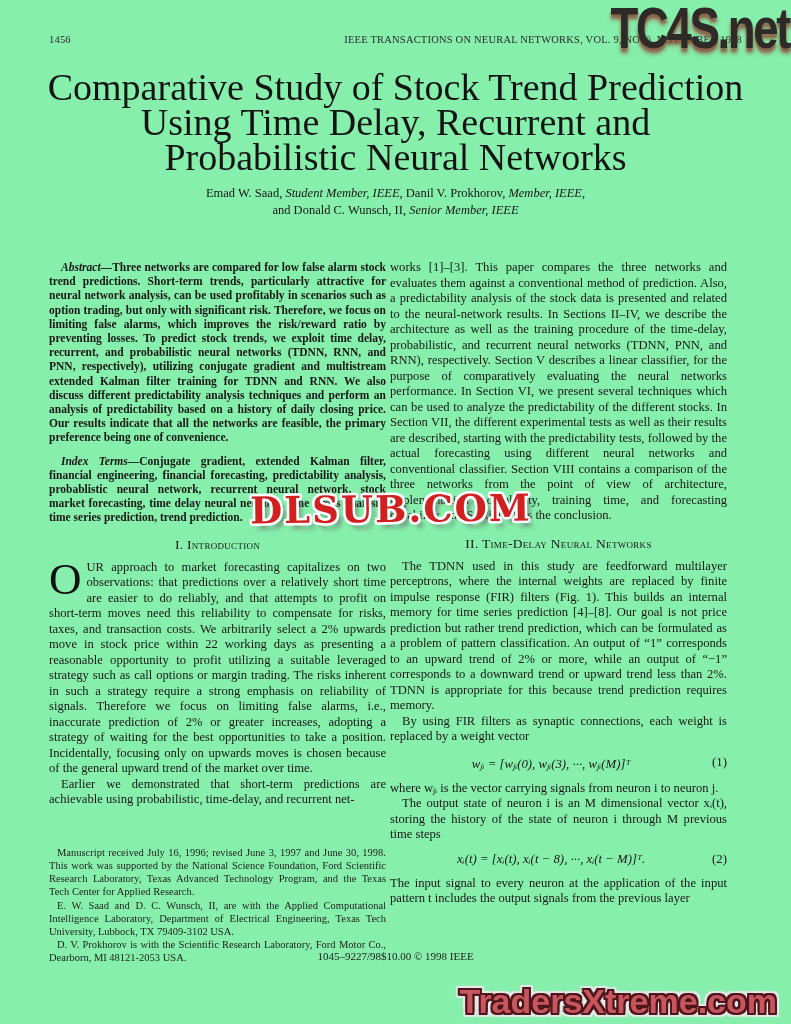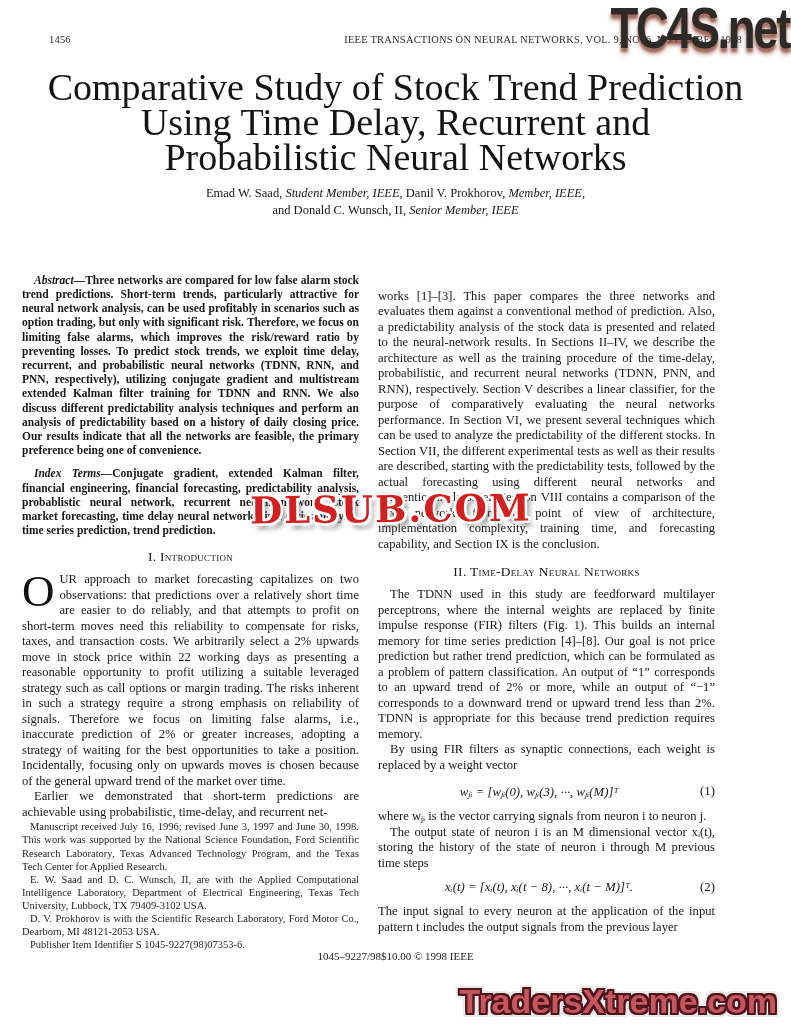--- a/index.html
+++ b/index.html
@@ -1,34 +1,34 @@
 <!DOCTYPE html>
 <html><head>
 <meta charset="utf-8">
 <style>
   * { box-sizing: border-box; margin: 0; padding: 0; }
   html,body { background:#e8e8e8; }
   .page {
     position: relative;
     width: 791px; height: 1024px;
     margin: 0 auto;
-    background: #ffffff;
+    background: #86efac;
     overflow: hidden;
     font-family: "Liberation Serif", serif;
     color: #171717;
   }
   .header {
     display: flex; justify-content: space-between; align-items: baseline;
     margin: 34px 49px 0 49px;
     font-size: 10.5px; letter-spacing: 0.2px; color: #2a2a2a;
   }
   .title { margin-top: 25px; text-align: center; font-size: 38px; line-height: 35px; color:#141414; }
   .authors { margin-top: 10px; text-align: center; font-size: 12.5px; line-height: 16.5px; }
   .it { font-style: italic; }
-  .columns { margin: 42px 49px 0 22px; display: flex; gap: 19px; height: 704px; align-items: center; }
+  .columns { margin: 42px 49px 0 49px; display: flex; gap: 4px; height: 704px; }
   .col { width: 337px; overflow: hidden; }
   .col-left { display: flex; flex-direction: column; }
   .abstract {
     font-size: 11.5px; line-height: 14.2px; font-weight: bold;
     text-align: justify; text-indent: 12px;
   }
   .abstract + .abstract { margin-top: 9px; }
   .sec-heading {
     font-variant: small-caps; font-weight: normal; text-align: center;
     font-size: 13.5px; margin: 12px 0 7px 0; letter-spacing: 0.3px;
@@ -112,21 +112,20 @@
 
       <h2 class="sec-heading">I. Introduction</h2>
 
       <p class="bodytext"><span class="dropcap">O</span><span>UR approach to market forecasting capitalizes on two observations: that predictions over a relatively short time are easier to do reliably, and that attempts to profit on short-term moves need this reliability to compensate for risks, taxes, and transaction costs. We arbitrarily select a 2% upwards move in stock price within 22 working days as presenting a reasonable opportunity to profit utilizing a suitable leveraged strategy such as call options or margin trading. The risks inherent in such a strategy require a strong emphasis on reliability of signals. Therefore we focus on limiting false alarms, i.e., inaccurate prediction of 2% or greater increases, adopting a strategy of waiting for the best opportunities to take a position. Incidentally, focusing only on upwards moves is chosen because of the general upward trend of the market over time.</span></p>
       <p class="bodytext indent">Earlier we demonstrated that short-term predictions are achievable using probabilistic, time-delay, and recurrent net-</p>
 
       <div class="footnotes">
         <p>Manuscript received July 16, 1996; revised June 3, 1997 and June 30, 1998. This work was supported by the National Science Foundation, Ford Scientific Research Laboratory, Texas Advanced Technology Program, and the Texas Tech Center for Applied Research.</p>
         <p>E. W. Saad and D. C. Wunsch, II, are with the Applied Computational Intelligence Laboratory, Department of Electrical Engineering, Texas Tech University, Lubbock, TX 79409-3102 USA.</p>
         <p>D. V. Prokhorov is with the Scientific Research Laboratory, Ford Motor Co., Dearborn, MI 48121-2053 USA.</p>
-        <p>Publisher Item Identifier S 1045-9227(98)07353-6.</p>
       </div>
     </div>
 
     <div class="col col-right">
       <p class="bodytext">works [1]–[3]. This paper compares the three networks and evaluates them against a conventional method of prediction. Also, a predictability analysis of the stock data is presented and related to the neural-network results. In Sections II–IV, we describe the architecture as well as the training procedure of the time-delay, probabilistic, and recurrent neural networks (TDNN, PNN, and RNN), respectively. Section V describes a linear classifier, for the purpose of comparatively evaluating the neural networks performance. In Section VI, we present several techniques which can be used to analyze the predictability of the different stocks. In Section VII, the different experimental tests as well as their results are described, starting with the predictability tests, followed by the actual forecasting using different neural networks and conventional classifier. Section VIII contains a comparison of the three networks from the point of view of architecture, implementation complexity, training time, and forecasting capability, and Section IX is the conclusion.</p>
 
       <h2 class="sec-heading">II. Time-Delay Neural Networks</h2>
 
       <p class="bodytext indent">The TDNN used in this study are feedforward multilayer perceptrons, where the internal weights are replaced by finite impulse response (FIR) filters (Fig. 1). This builds an internal memory for time series prediction [4]–[8]. Our goal is not price prediction but rather trend prediction, which can be formulated as a problem of pattern classification. An output of “1” corresponds to an upward trend of 2% or more, while an output of “−1” corresponds to a downward trend or upward trend less than 2%. TDNN is appropriate for this because trend prediction requires memory.</p>
       <p class="bodytext indent">By using FIR filters as synaptic connections, each weight is replaced by a weight vector</p>

